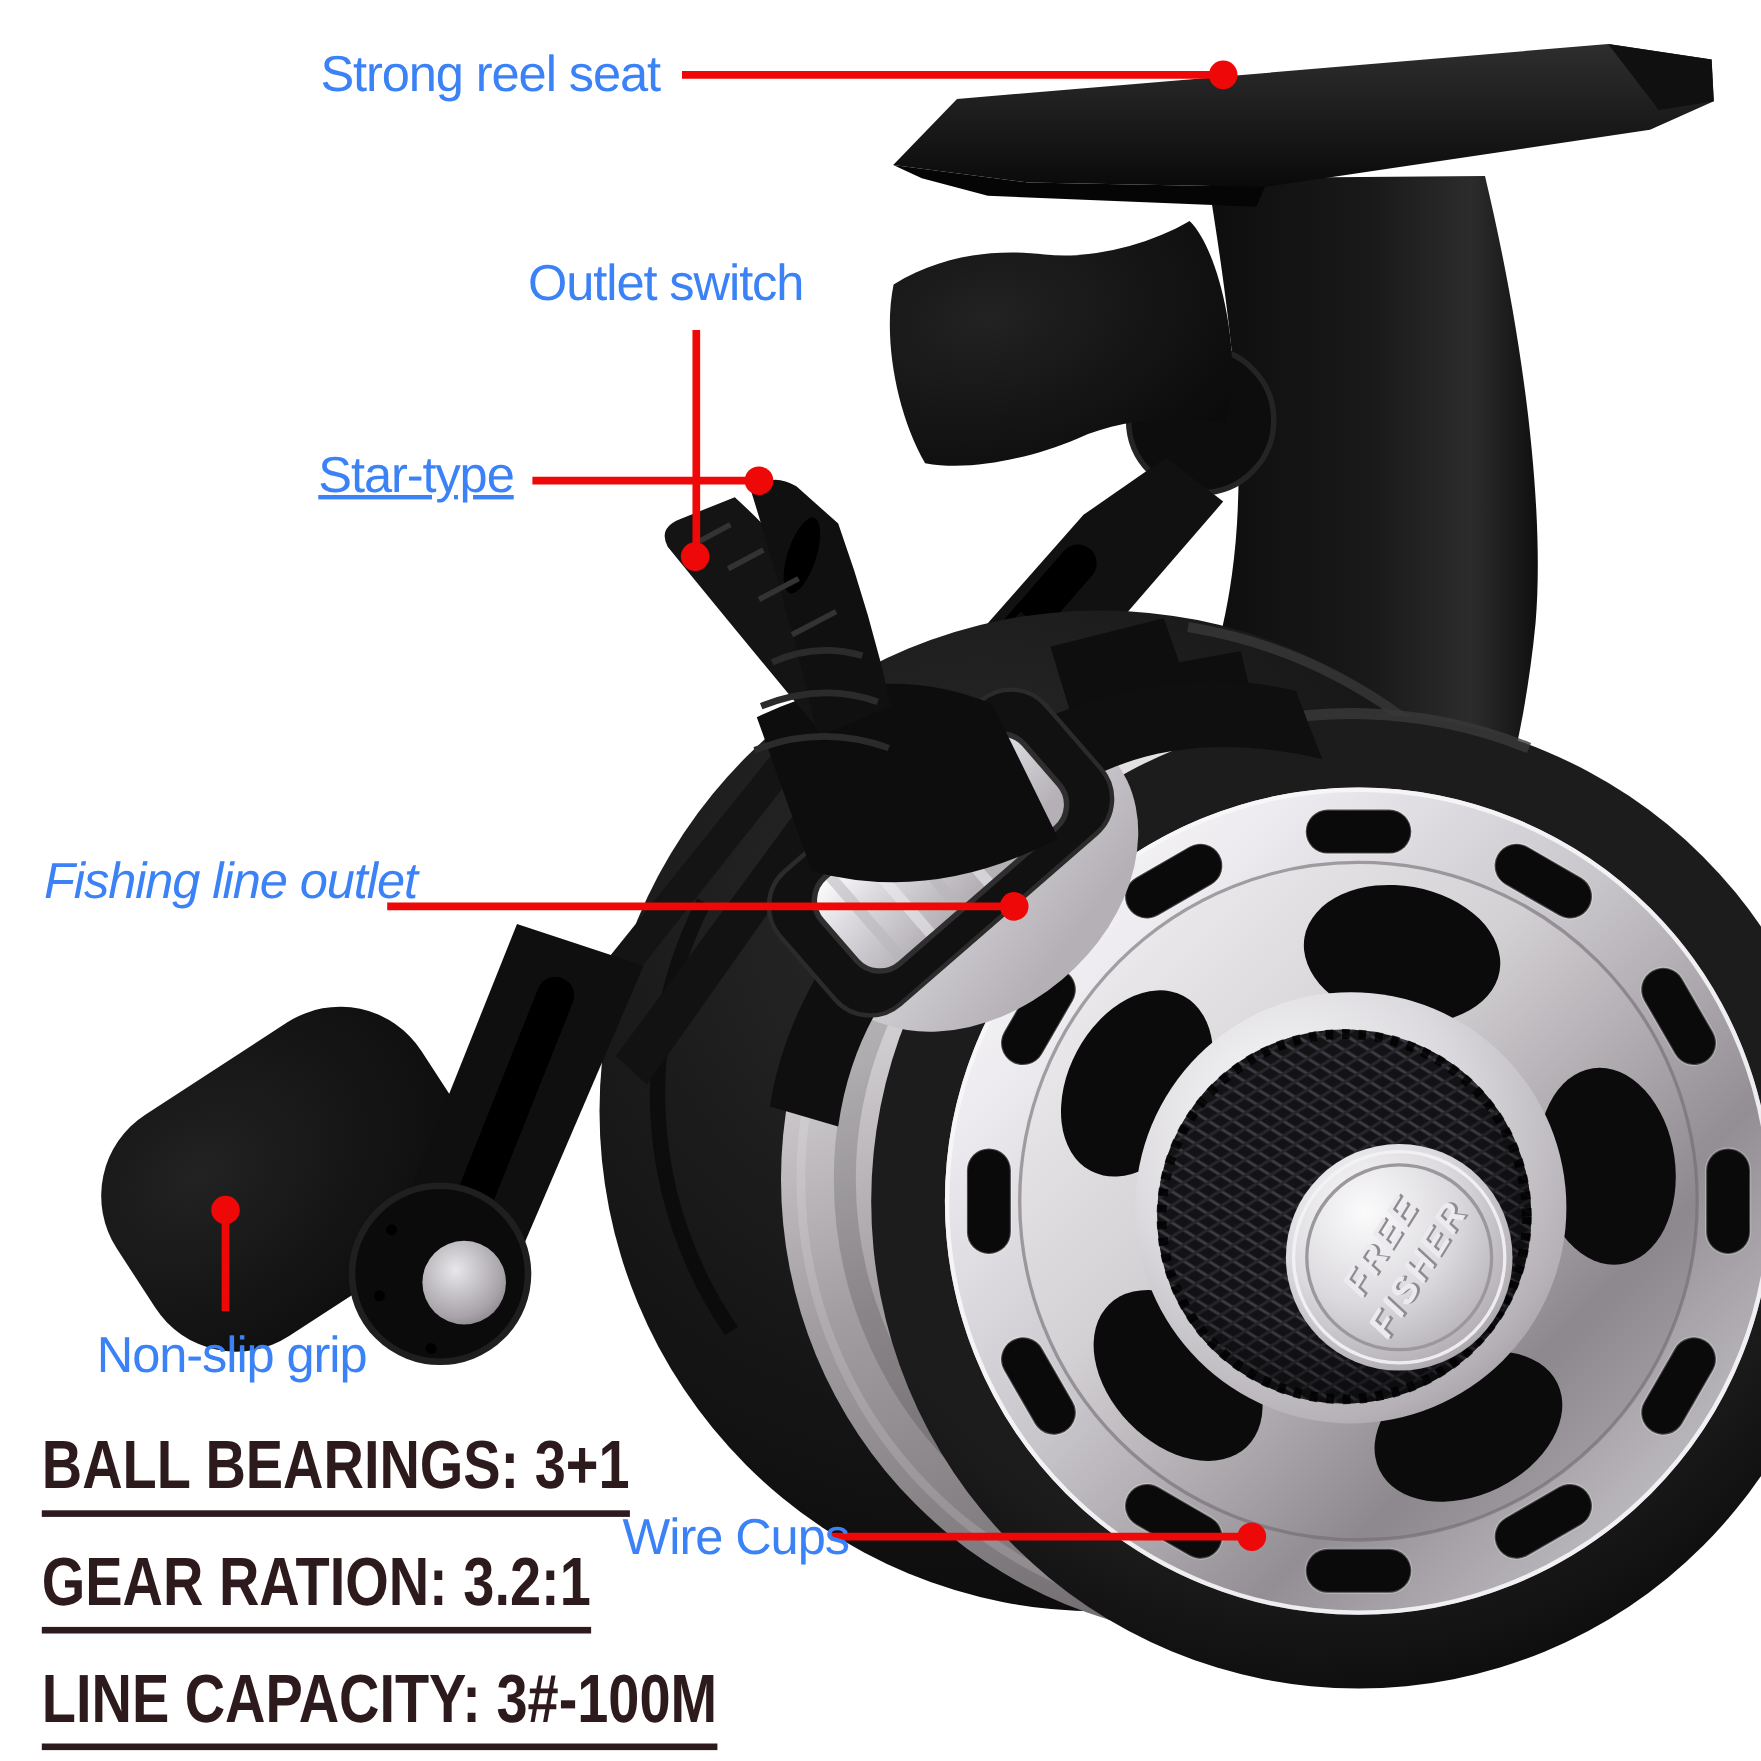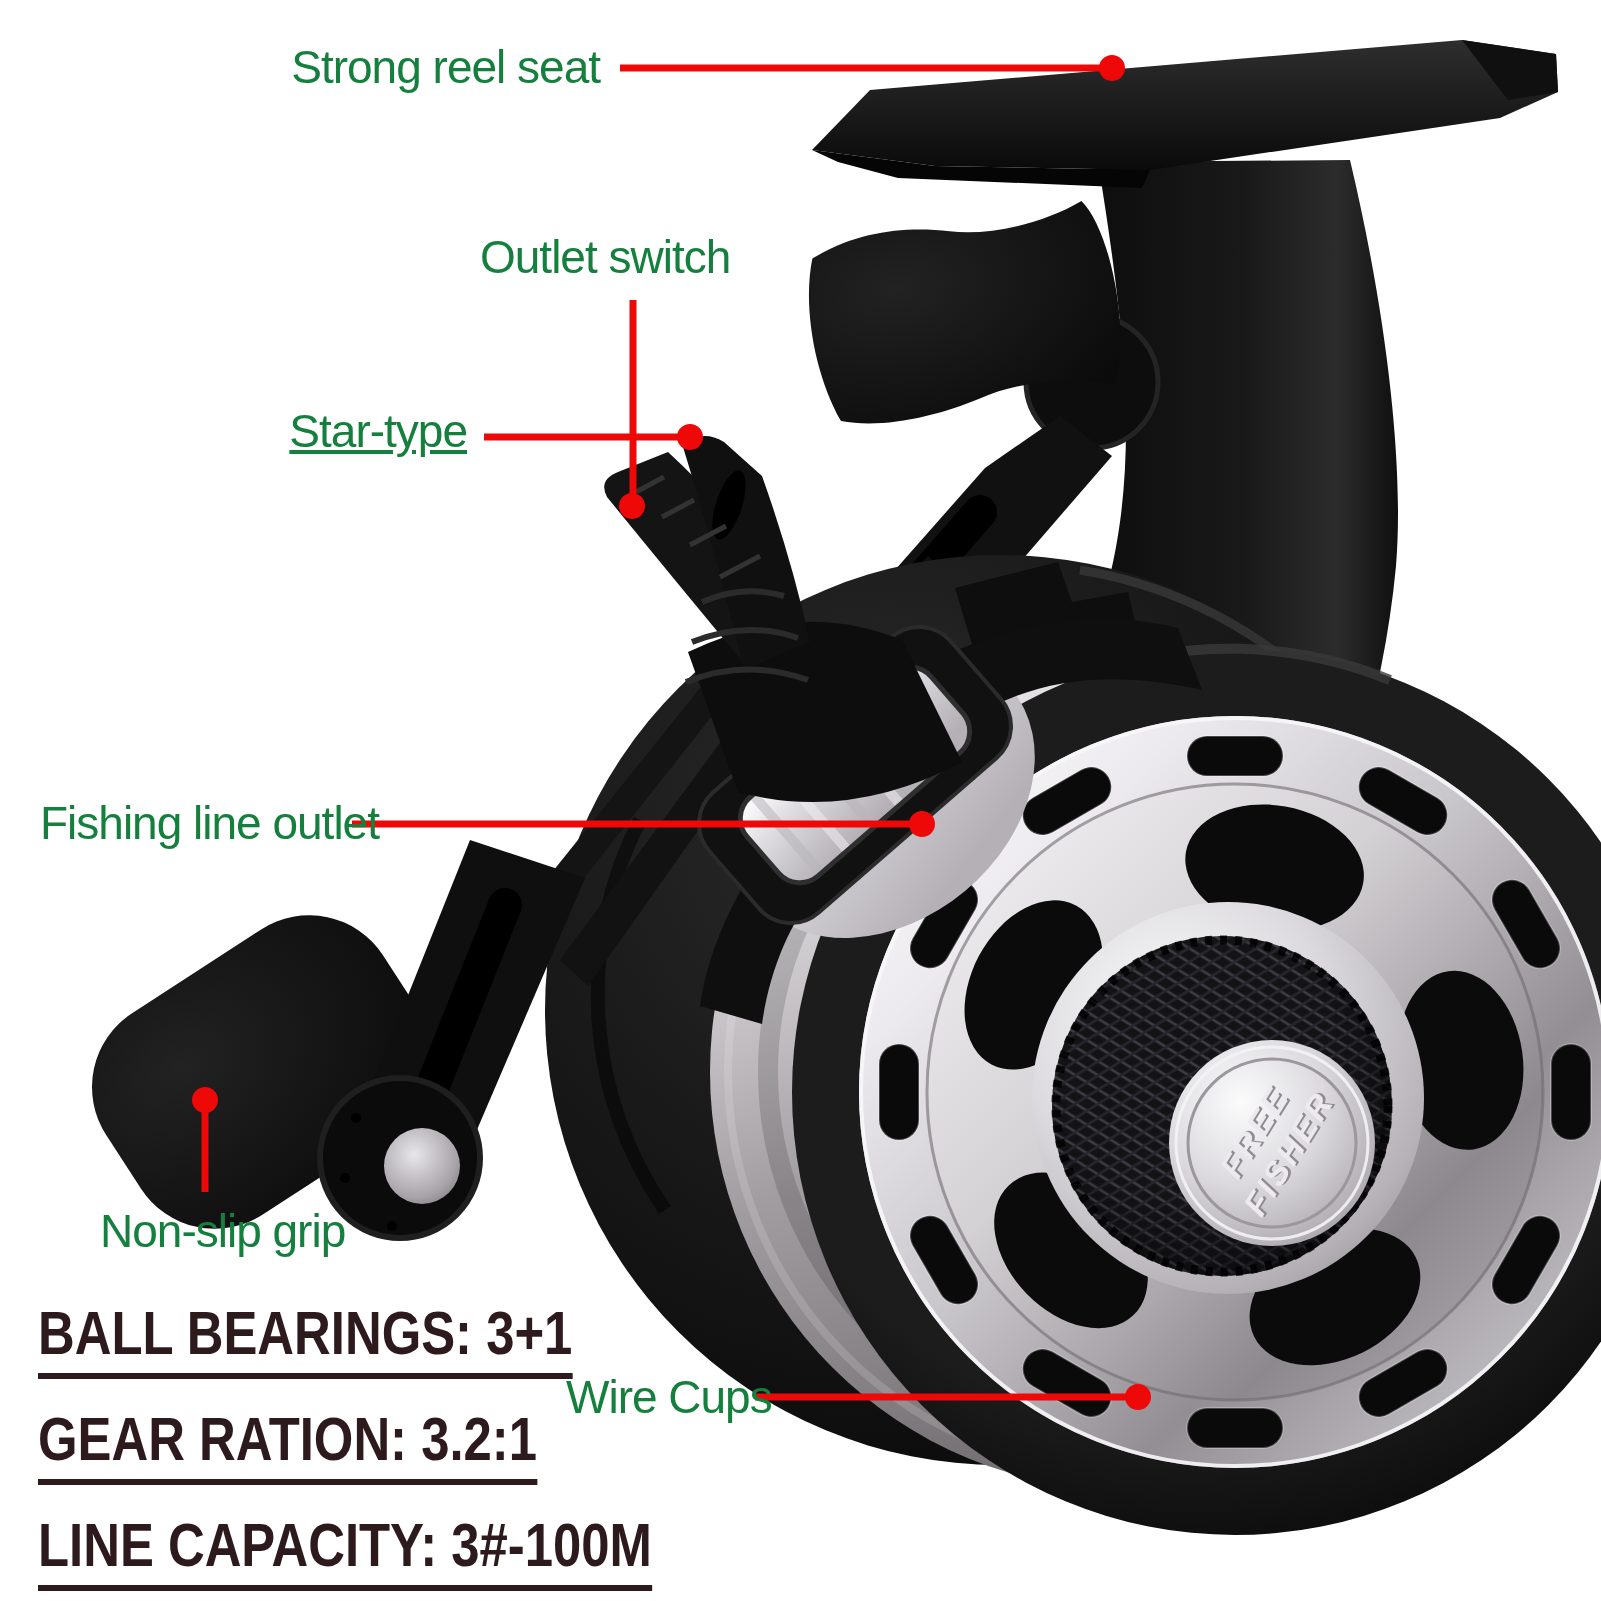--- a/index.html
+++ b/index.html
@@ -1,19 +1,19 @@
 <!DOCTYPE html>
 <html><head>
 <meta charset="utf-8">
 <style>
   html,body{margin:0;padding:0;background:#fff;}
   #stage{position:relative;width:1601px;height:1601px;background:#fff;overflow:hidden;
          font-family:"Liberation Sans",sans-serif;}
   #reel-svg{position:absolute;left:0;top:0;}
-  .label{position:absolute;color:#15803d;font-size:46px;letter-spacing:-1px;line-height:1.1;
+  .label{position:absolute;color:#3b82f6;font-size:46px;letter-spacing:-1px;line-height:1.1;
          white-space:nowrap;}
   .label.right{text-align:right;}
   .label.center{text-align:left;}
   #label-star{white-space:normal;}
   .spec{position:absolute;color:#2d1a1d;font-weight:bold;font-size:62px;line-height:1;
         letter-spacing:0px;transform:scaleX(0.82);transform-origin:left top;
         border-bottom:6px solid #2d1a1d;padding-bottom:9px;white-space:nowrap;}
 </style>
 </head>
 <body>
@@ -239,23 +239,23 @@
 </svg>
 
 <div class="label right" style="left:270px;top:42px;width:330px;">Strong reel seat</div>
 
 <div class="label center" style="left:480px;top:232px;width:290px;">Outlet switch</div>
 
 <div class="label right" id="label-star" style="left:87px;top:406px;width:380px;text-decoration:underline;">
   <span>Star-type</span><br>
 </div>
 
-<div class="label" style="left:40px;top:798px;">Fishing line outlet</div>
-
-<div class="label" style="left:100px;top:1206px;">Non-slip grip</div>
+<div class="label" style="left:40px;top:775px;font-style:italic;">Fishing line outlet</div>
+
+<div class="label" style="left:88px;top:1206px;">Non-slip grip</div>
 
 <div class="label" style="left:566px;top:1372px;">Wire Cups</div>
 
 <div class="spec" style="left:38px;top:1302px;">BALL BEARINGS: 3+1</div>
 <div class="spec" style="left:38px;top:1408px;">GEAR RATION: 3.2:1</div>
 <div class="spec" style="left:38px;top:1514px;">LINE CAPACITY: 3#-100M</div>
 
 </div>
 
 </body></html>

